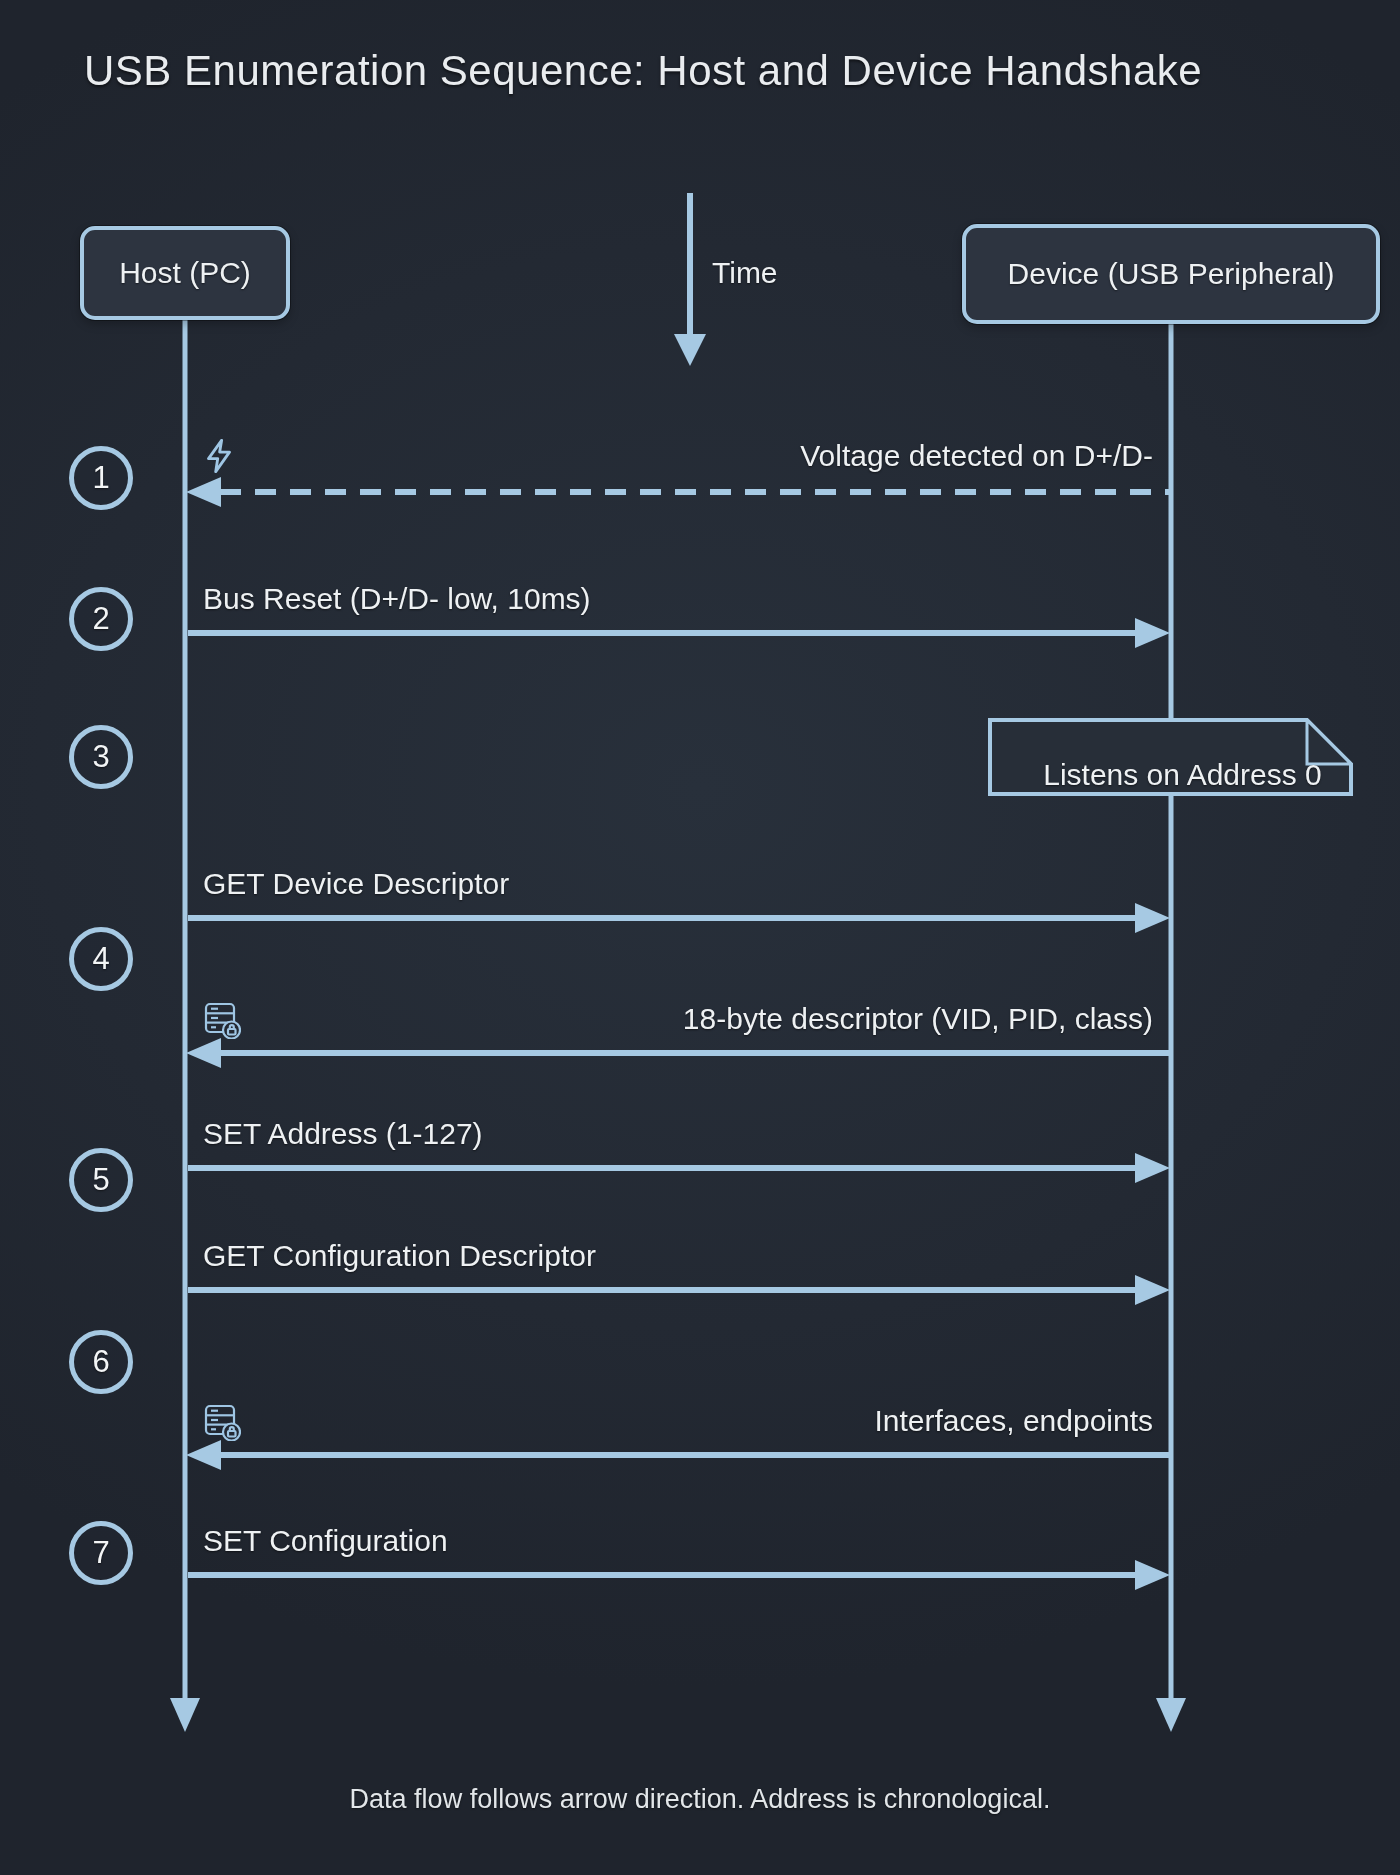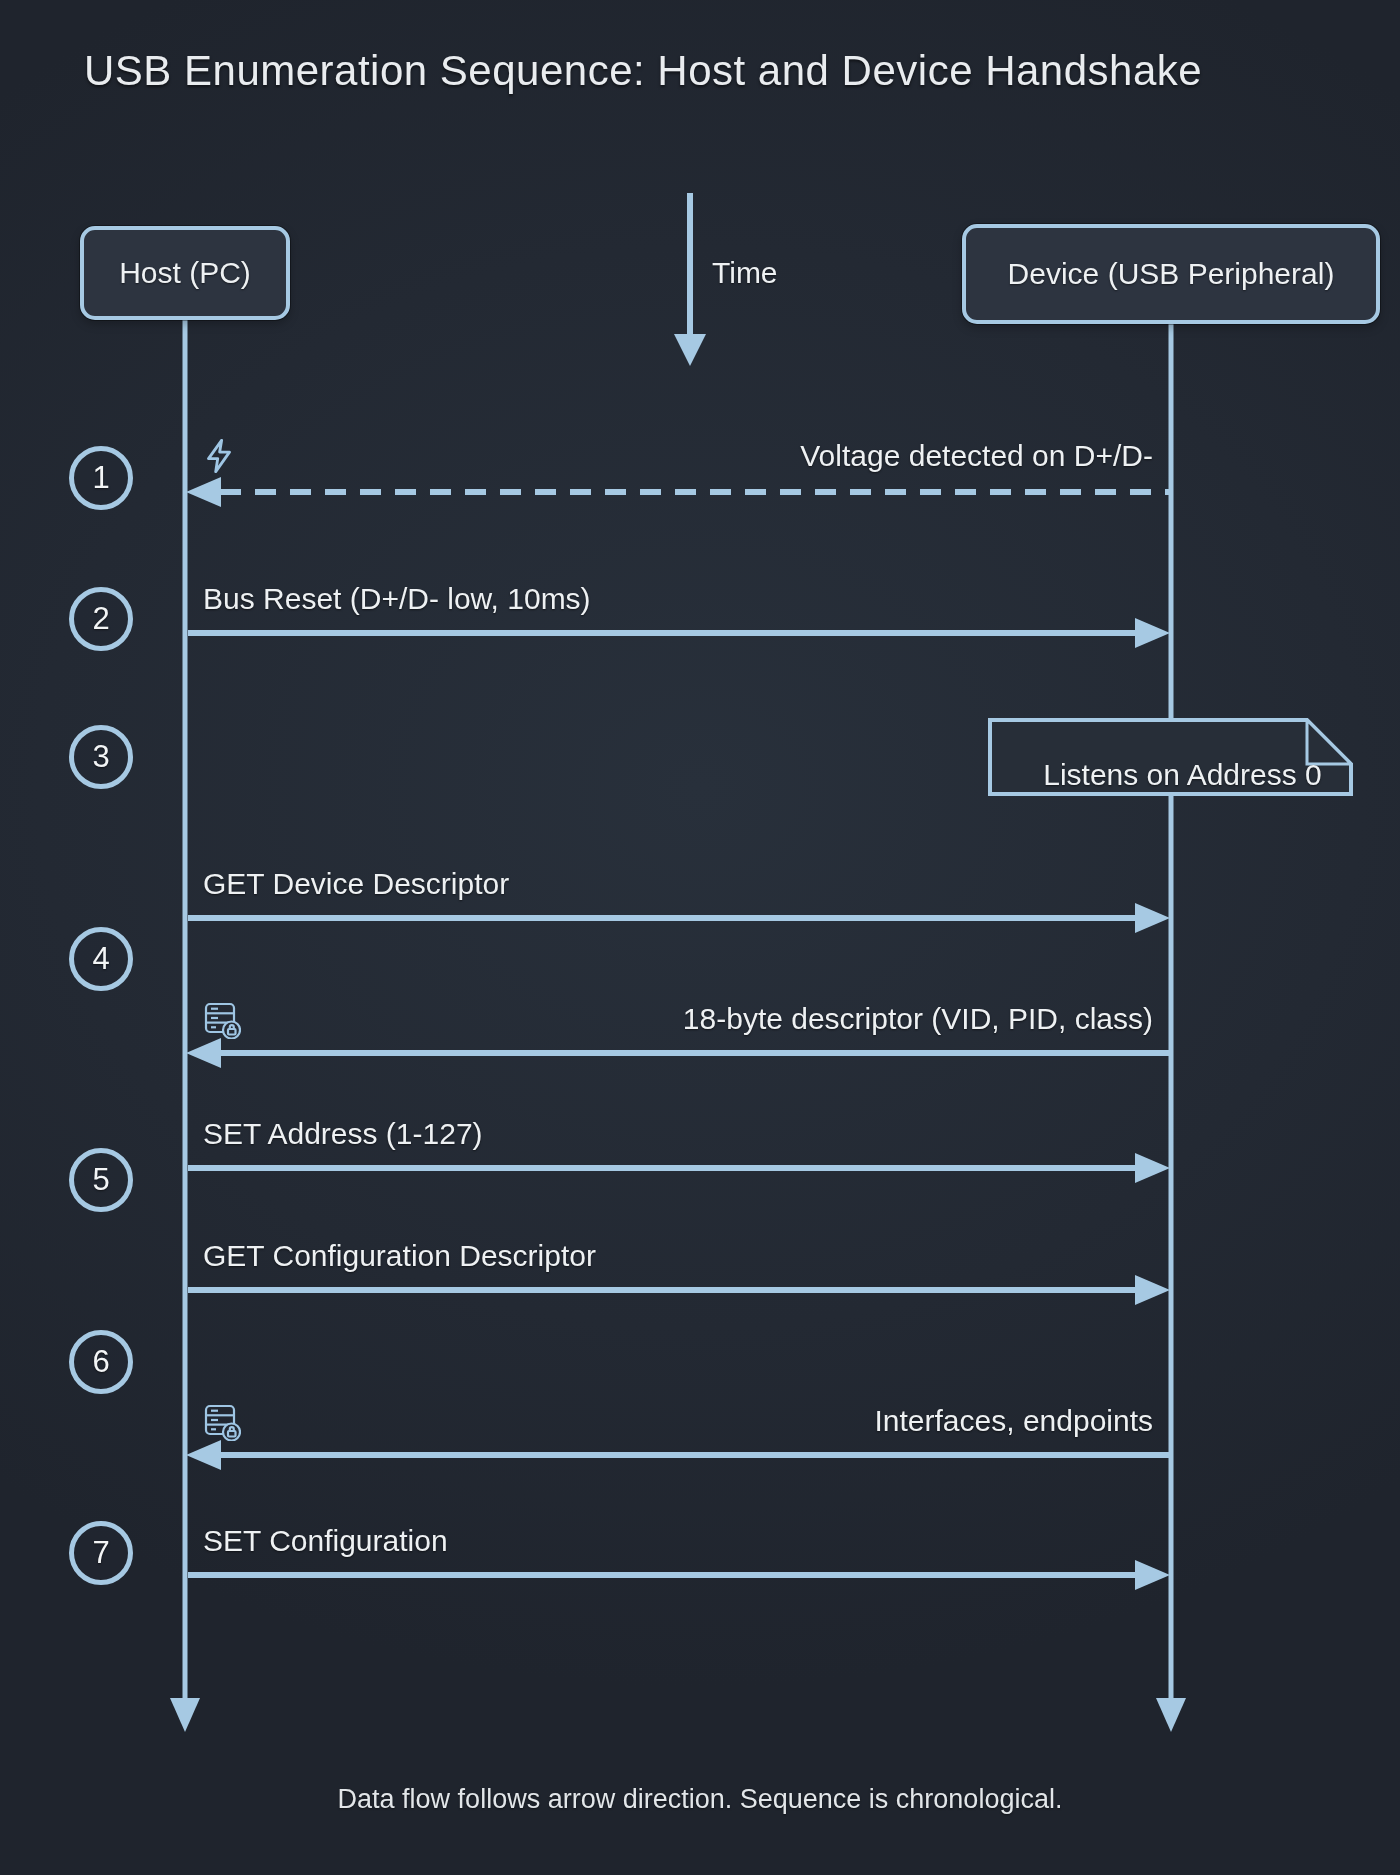--- a/index.html
+++ b/index.html
@@ -217,15 +217,15 @@
   </div>
 
   <div class="note">
     <svg width="365" height="78" viewBox="0 0 365 78">
       <polygon points="2,2 319,2 363,46 363,76 2,76" fill="#272e38" stroke="#a6c9e3" stroke-width="4"></polygon>
       <polygon points="319,2 319,46 363,46" fill="#272e38" stroke="#a6c9e3" stroke-width="3"></polygon>
     </svg>
     <div class="note-text">Listens on Address 0</div>
   </div>
 
-  <div class="footer">Data flow follows arrow direction. Sequence is chronological.</div>
+  <div class="footer">Data flow follows arrow direction. Address is chronological.</div>
 
 </div>
 
 </body></html>

